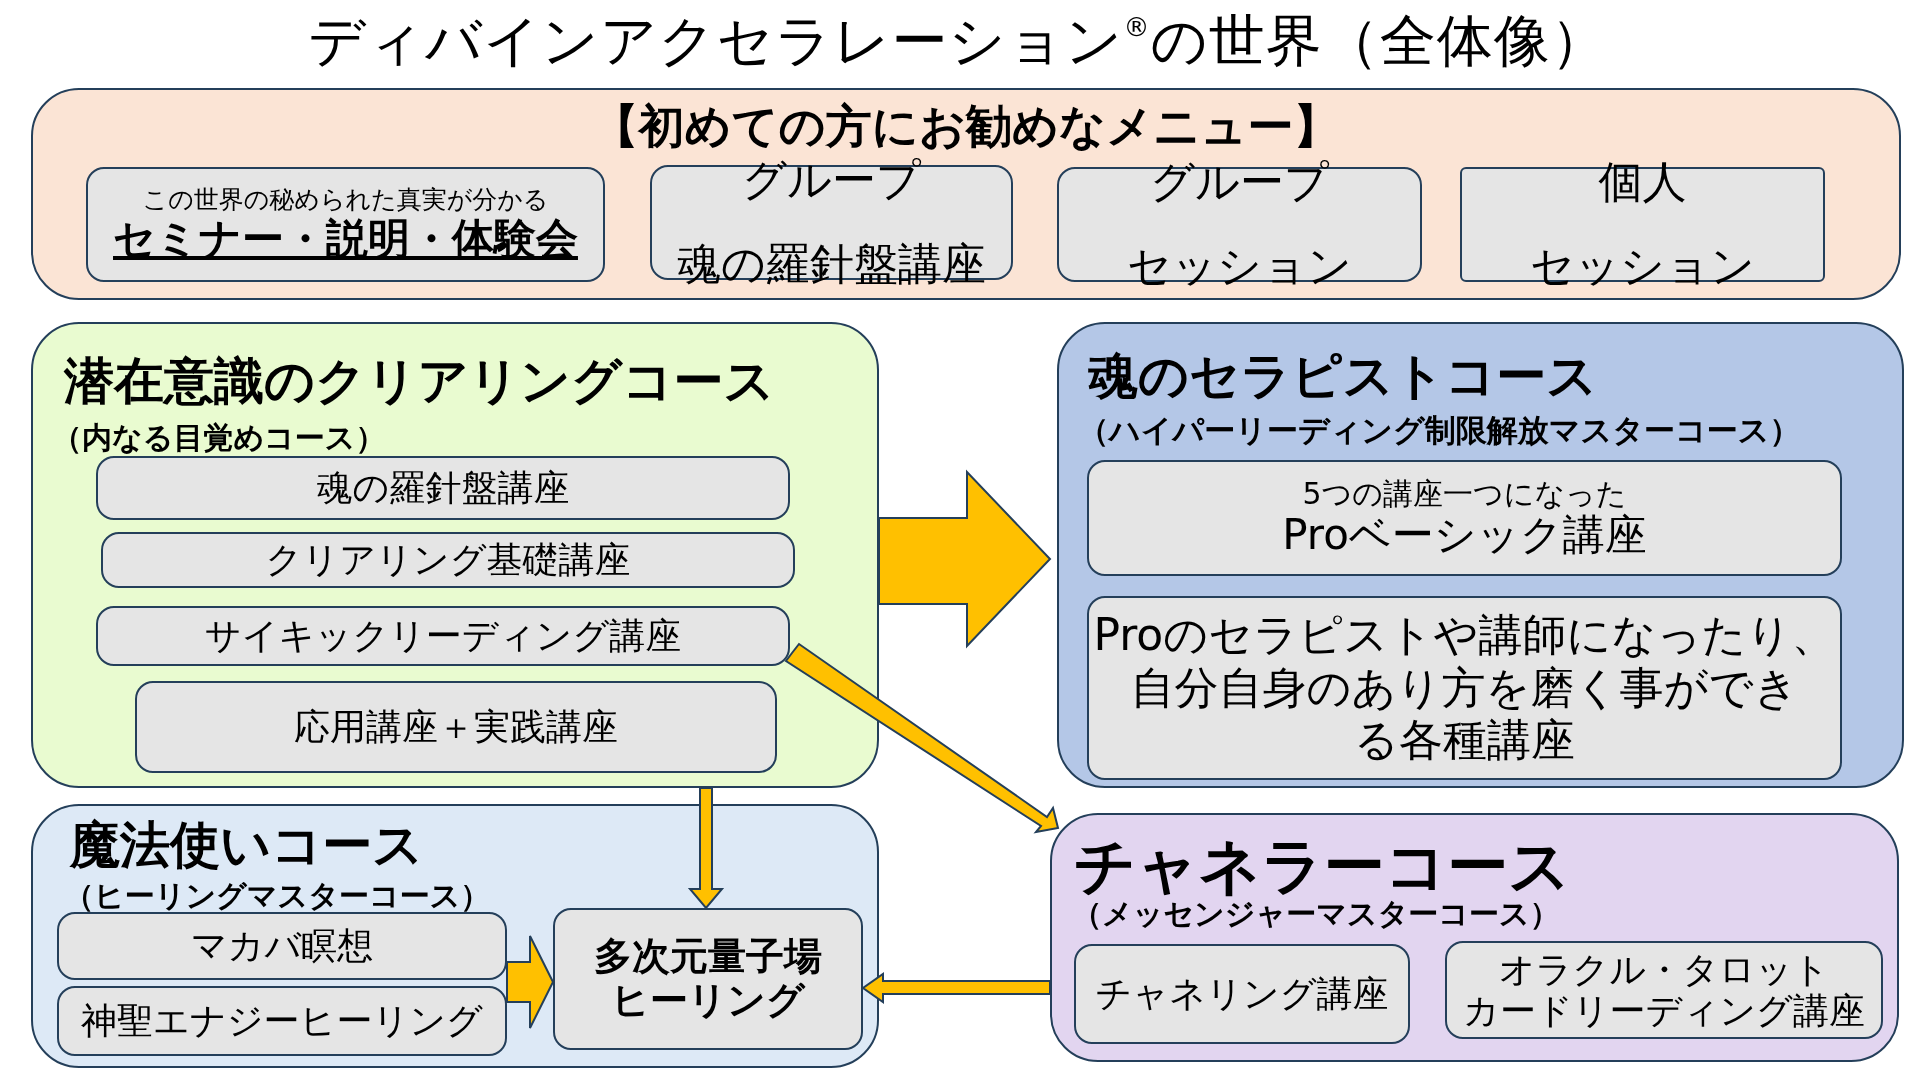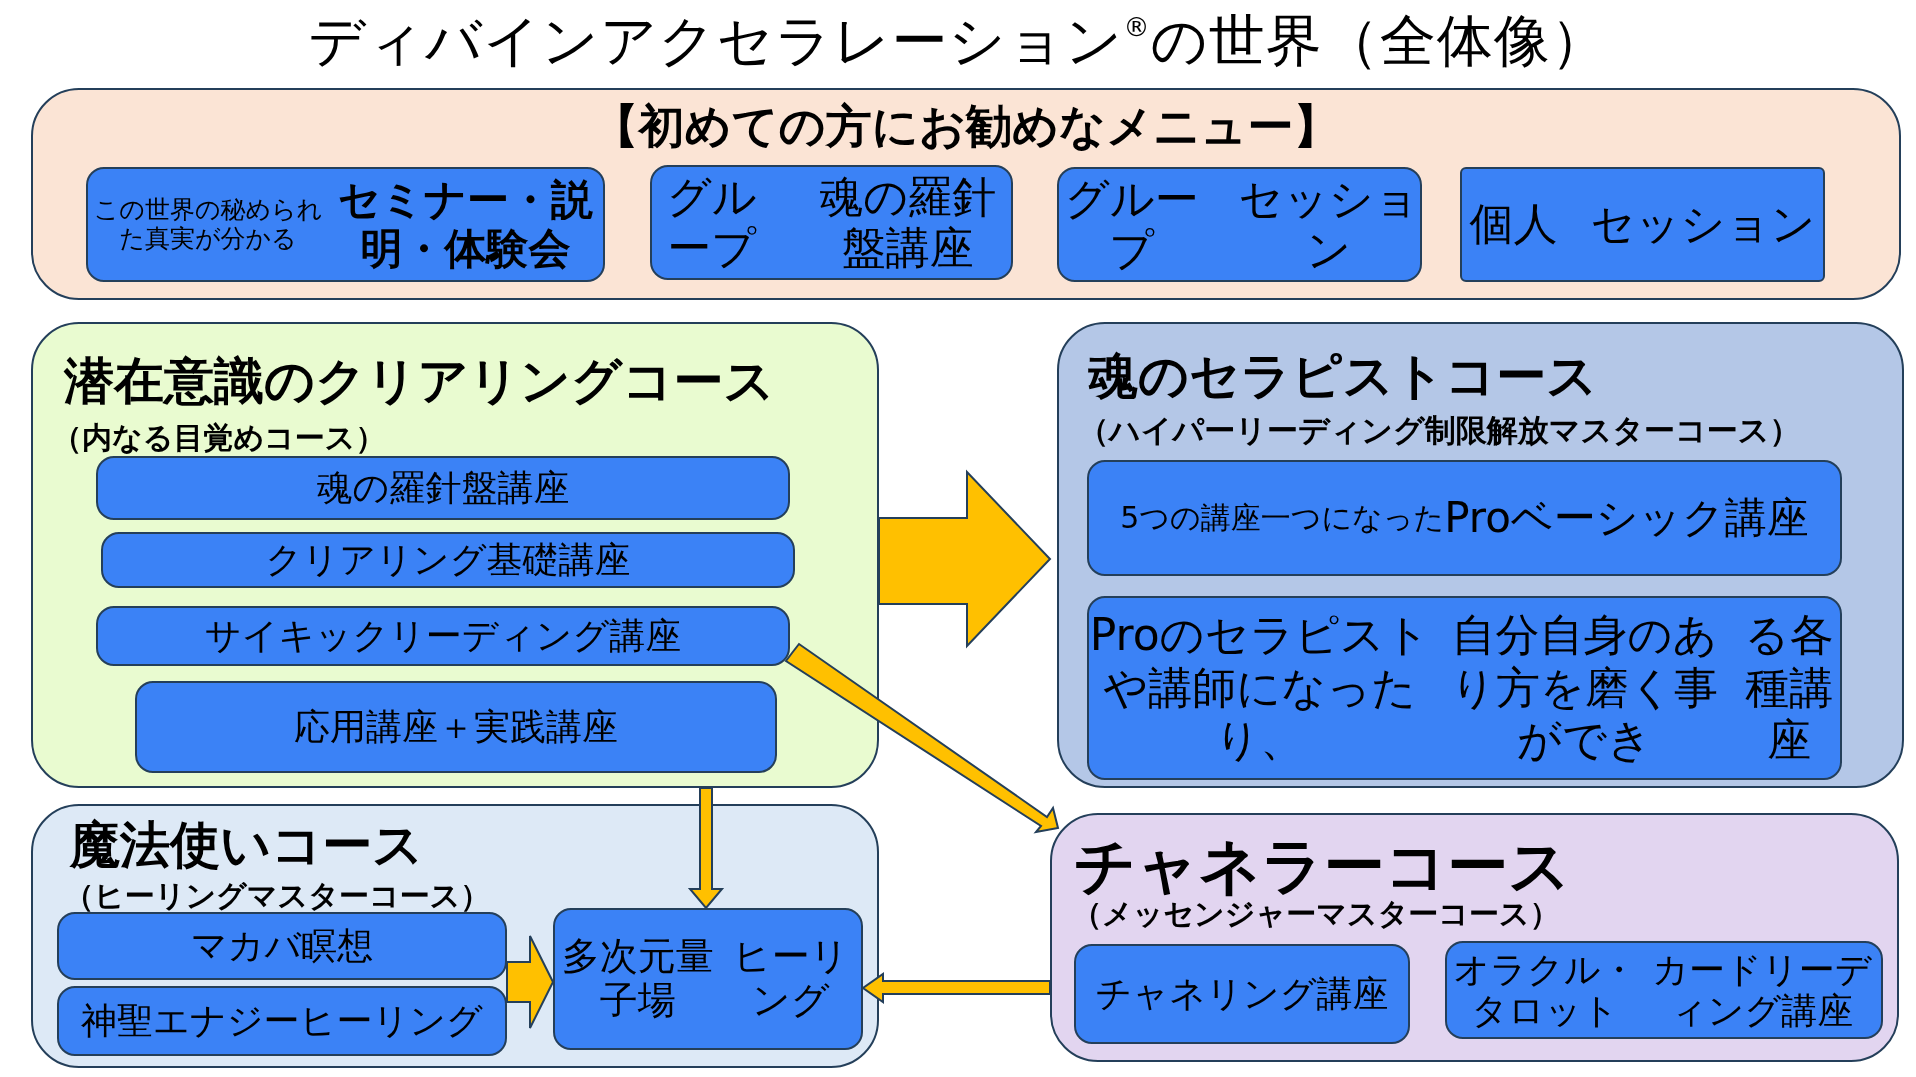--- a/index.html
+++ b/index.html
@@ -1,39 +1,39 @@
 <!DOCTYPE html>
 <html><head>
 <meta charset="utf-8">
 <style>
   html,body{margin:0;padding:0;background:#ffffff;}
   body{width:1916px;height:1077px;position:relative;overflow:hidden;font-family:"DejaVu Sans","Liberation Sans",sans-serif;color:#000;}
   .abs{position:absolute;box-sizing:border-box;}
   .panel{border:2px solid #243f5a;border-radius:48px;}
-  .card{background:#3b82f6;border:2px solid #243f5a;border-radius:18px;display:flex;flex-direction:row;align-items:center;justify-content:center;text-align:center;line-height:1.15;}
+  .card{background:#e5e5e5;border:2px solid #243f5a;border-radius:18px;display:flex;flex-direction:column;align-items:center;justify-content:center;text-align:center;line-height:1.15;}
   .title{left:0;top:4px;width:1916px;text-align:center;font-size:56px;letter-spacing:1px;}
   .title sup{font-size:26px;vertical-align:top;position:relative;top:8px;}
   .menu-heading{left:31px;top:96px;width:1870px;text-align:center;font-size:46px;font-weight:bold;}
   .ph{font-weight:bold;font-size:48px;}
   .ps{font-size:30px;font-weight:bold;}
   .c34{font-size:36px;}
   .c40{font-size:44px;gap:33px;}
   svg.arrows{position:absolute;left:0;top:0;width:1916px;height:1077px;pointer-events:none;}
 </style>
 </head>
 <body>
 
 <div class="abs title"><span>ディバインアクセラレーション</span><sup>®</sup><span>の世界（全体像）</span></div>
 
 <div class="abs panel" style="left:31px;top:88px;width:1870px;height:212px;background:#fbe4d5;"></div>
 <div class="abs menu-heading">【初めての方にお勧めなメニュー】</div>
 
 <div class="abs card" style="left:86px;top:167px;width:519px;height:115px;">
   <div style="font-size:25px;">この世界の秘められた真実が分かる</div>
-  <div style="font-size:42px;font-weight:bold;">セミナー・説明・体験会</div>
+  <div style="font-size:42px;font-weight:bold;text-decoration:underline;">セミナー・説明・体験会</div>
 </div>
 <div class="abs card c40" style="left:650px;top:165px;width:363px;height:115px;">
   <div>グループ</div>
   <div>魂の羅針盤講座</div>
 </div>
 <div class="abs card c40" style="left:1057px;top:167px;width:365px;height:115px;">
   <div>グループ</div>
   <div>セッション</div>
 </div>
 <div class="abs card c40" style="left:1460px;top:167px;width:365px;height:115px;border-radius:6px;">
@@ -60,21 +60,21 @@
   <div>Proのセラピストや講師になったり、</div>
   <div>自分自身のあり方を磨く事ができ</div>
   <div>る各種講座</div>
 </div>
 
 <div class="abs panel" style="left:31px;top:804px;width:848px;height:264px;background:#dde9f6;"></div>
 <div class="abs ph" style="left:70px;top:812px;font-size:50px;">魔法使いコース</div>
 <div class="abs ps" style="left:64px;top:876px;">（ヒーリングマスターコース）</div>
 <div class="abs card c34" style="left:57px;top:912px;width:450px;height:68px;">マカバ瞑想</div>
 <div class="abs card c34" style="left:57px;top:986px;width:450px;height:70px;">神聖エナジーヒーリング</div>
-<div class="abs card" style="left:553px;top:908px;width:310px;height:142px;font-size:38px;">
+<div class="abs card" style="left:553px;top:908px;width:310px;height:142px;font-size:38px;font-weight:bold;">
   <div>多次元量子場</div>
   <div>ヒーリング</div>
 </div>
 
 <div class="abs panel" style="left:1050px;top:813px;width:849px;height:249px;background:#e2d5f0;"></div>
 <div class="abs ph" style="left:1074px;top:826px;font-size:61px;">チャネラーコース</div>
 <div class="abs ps" style="left:1072px;top:894px;">（メッセンジャーマスターコース）</div>
 <div class="abs card c34" style="left:1074px;top:944px;width:336px;height:100px;">
   <div>チャネリング講座</div>
 </div>

